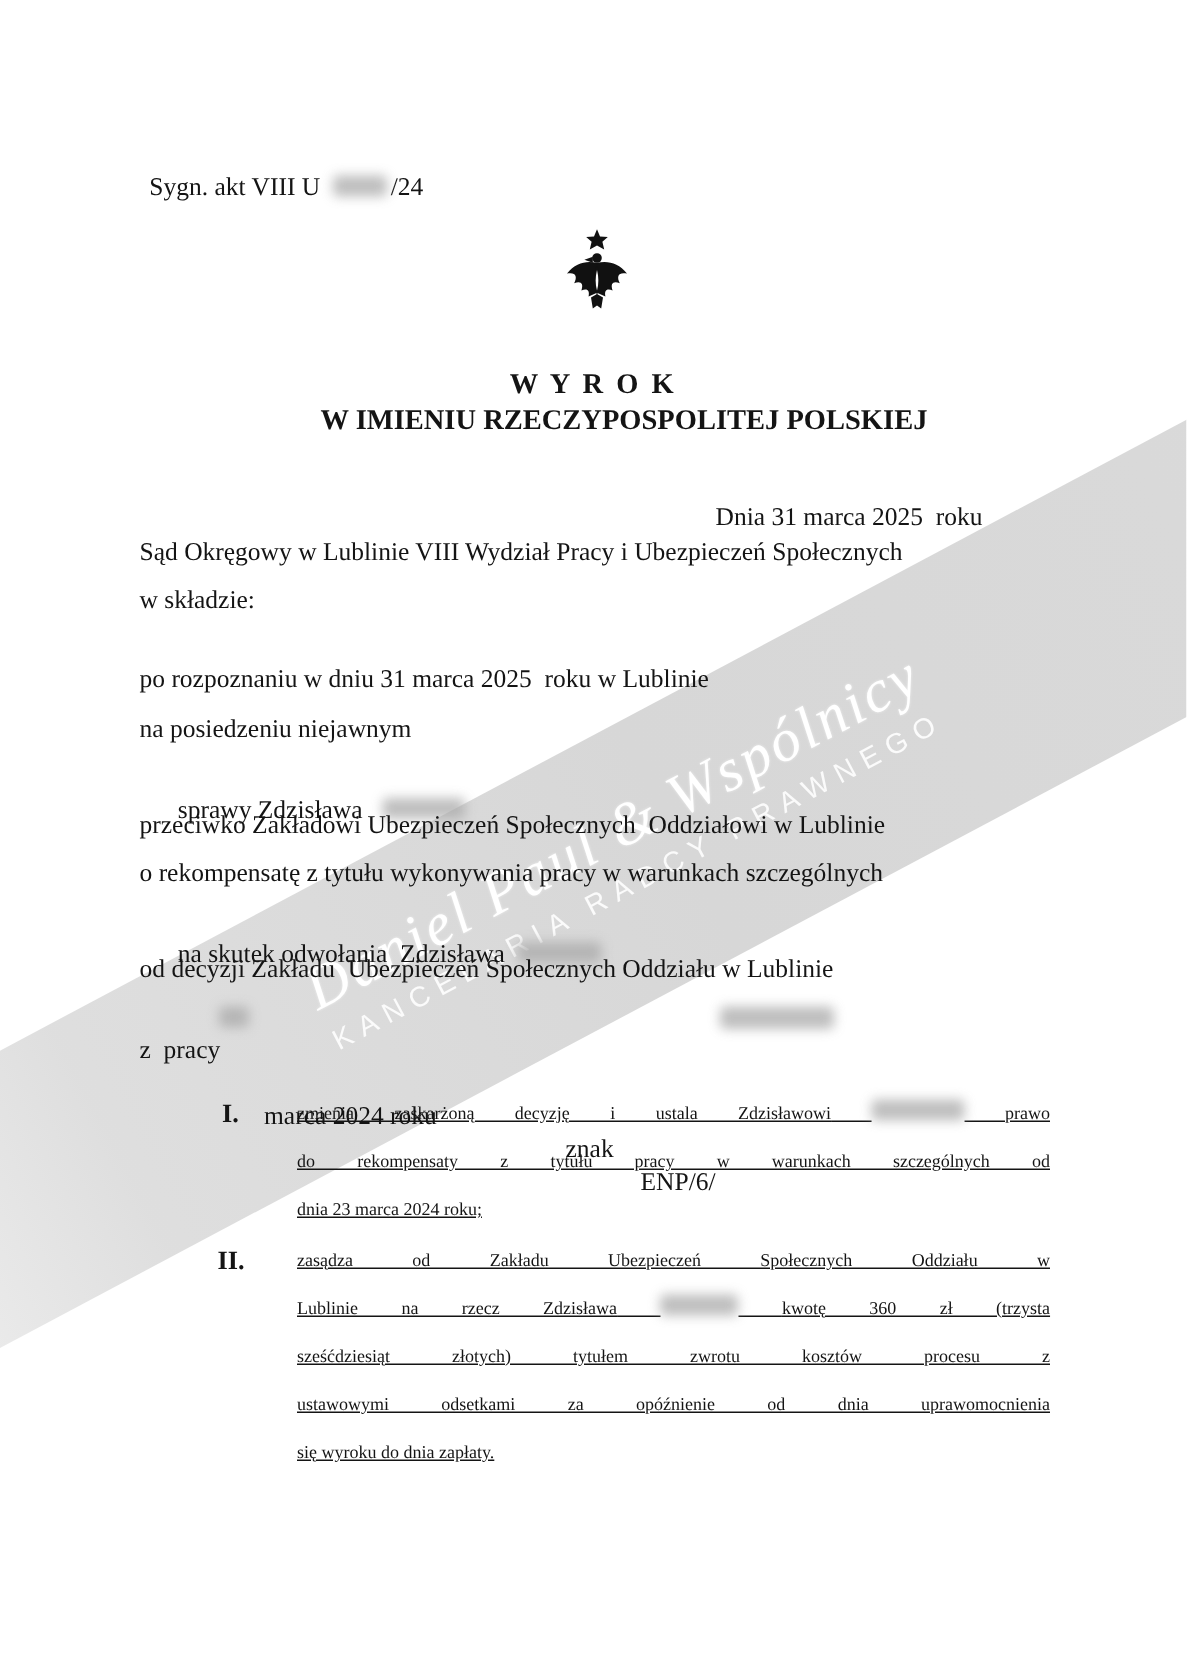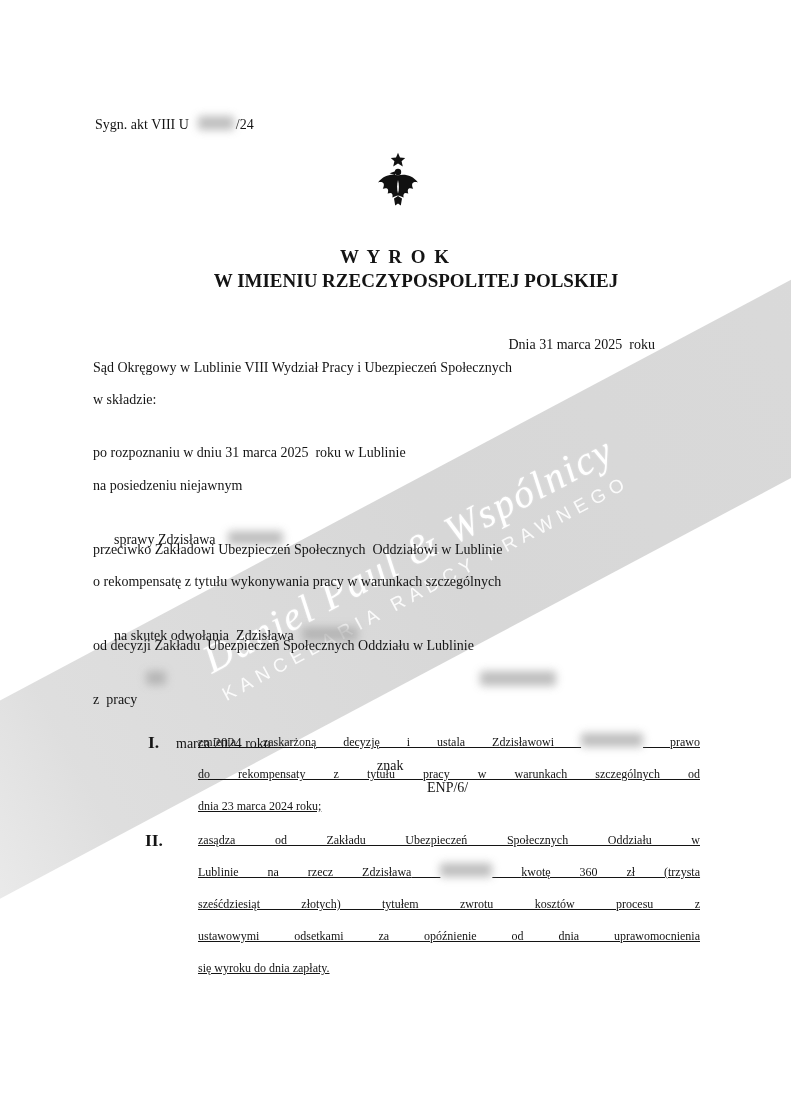--- a/index.html
+++ b/index.html
@@ -26,21 +26,21 @@
     font-size:40px;color:#ffffff;letter-spacing:2px;white-space:pre;
     text-shadow:0 0 2px rgba(255,255,255,0.6);
   }
   .wm-sub{
     font-family:"Liberation Sans","DejaVu Sans",sans-serif;
     font-size:19px;color:rgba(255,255,255,0.88);letter-spacing:6px;
     margin-top:4px;white-space:pre;
   }
   
   .doc{position:absolute;left:0;top:0;width:791px;height:1120px;z-index:2;}
-  .line{position:absolute;font-size:14px;line-height:22px;white-space:pre;}
+  .line{position:absolute;font-size:17px;line-height:22px;white-space:pre;}
   .bold{font-weight:bold;}
   .center{left:0;right:0;text-align:center;}
   .title1{letter-spacing:2px;font-size:19px;}
   .title2{font-size:19px;margin-left:41px;}
   
   .redact{
     display:inline-block;background:#a9a9a9;filter:blur(4px);
     border-radius:3px;opacity:.75;height:14px;vertical-align:-1px;
   }
   .redact.abs{position:absolute;}

